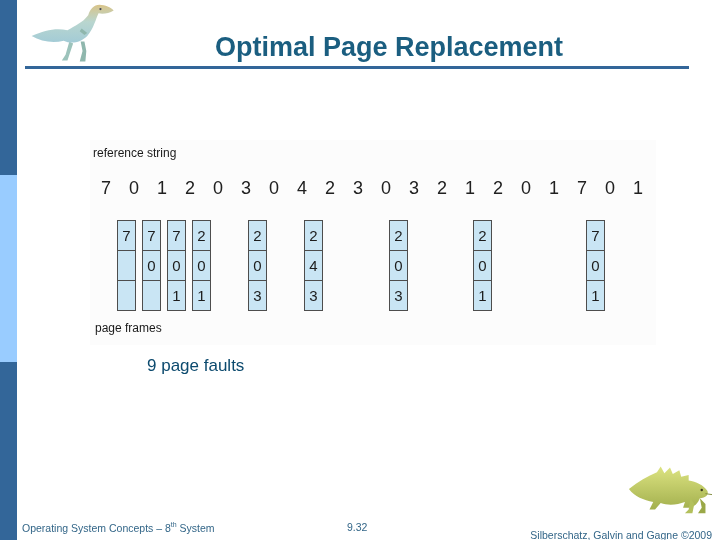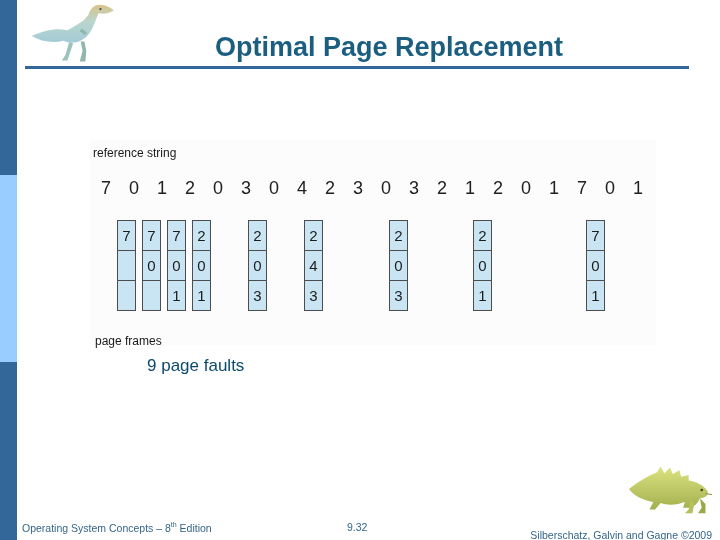--- a/index.html
+++ b/index.html
@@ -19,21 +19,21 @@
     position:absolute;left:0;top:32px;width:720px;text-align:center;
     font-size:27px;font-weight:bold;color:var(--c-title);letter-spacing:0px;padding-left:29px;
   }
   .title-rule{position:absolute;left:25px;top:66px;width:664px;height:3px;background:var(--c-rule);}
   .dino-top{position:absolute;left:26px;top:2px;width:98px;height:66px;}
 
   
   .figure{position:absolute;left:90px;top:140px;width:566px;height:205px;background:#fcfcfc;}
   .fig-label{position:absolute;font-size:12px;color:#1a1a1a;}
   .lbl-ref{left:3px;top:6px;}
-  .lbl-frames{left:5px;top:194px;text-align:right;}
+  .lbl-frames{left:5px;top:181px;text-align:right;}
   .ref-digit{
     position:absolute;top:38px;width:28px;text-align:center;
     font-size:18px;color:#202020;
   }
   .frame-col{position:absolute;top:80px;width:19px;}
   .frame-cell{
     box-sizing:border-box;width:19px;height:31px;margin-top:-1px;
     border:1px solid #4d4d4d;background:var(--c-cell);
     font-size:15px;line-height:29px;text-align:center;color:#1d1d1d;
   }
@@ -170,16 +170,16 @@
 
   <path d="M72,40 L70,52 L66,56 L74,56 L76,46 Z" fill="#b3c05c"></path>
   <path d="M82,40 L84,50 L80,56 L88,56 L88,46 Z" fill="#9aa847"></path>
 
   <circle cx="84" cy="31" r="1.3" fill="#3a3a20"></circle>
 
   <path d="M88,35 L95,36" stroke="#7e8a3a" stroke-width="1" fill="none"></path>
 </svg>
 
 <div class="footer-text foot-left">
-  <span>Operating System Concepts – 8</span><sup>th</sup><span> Edition</span>
+  <span>Operating System Concepts – 8</span><sup>th</sup><span> System</span>
 </div>
 <div class="footer-text foot-center">9.32</div>
 <div class="footer-text foot-right">Silberschatz, Galvin and Gagne ©2009</div>
 
 </body></html>

